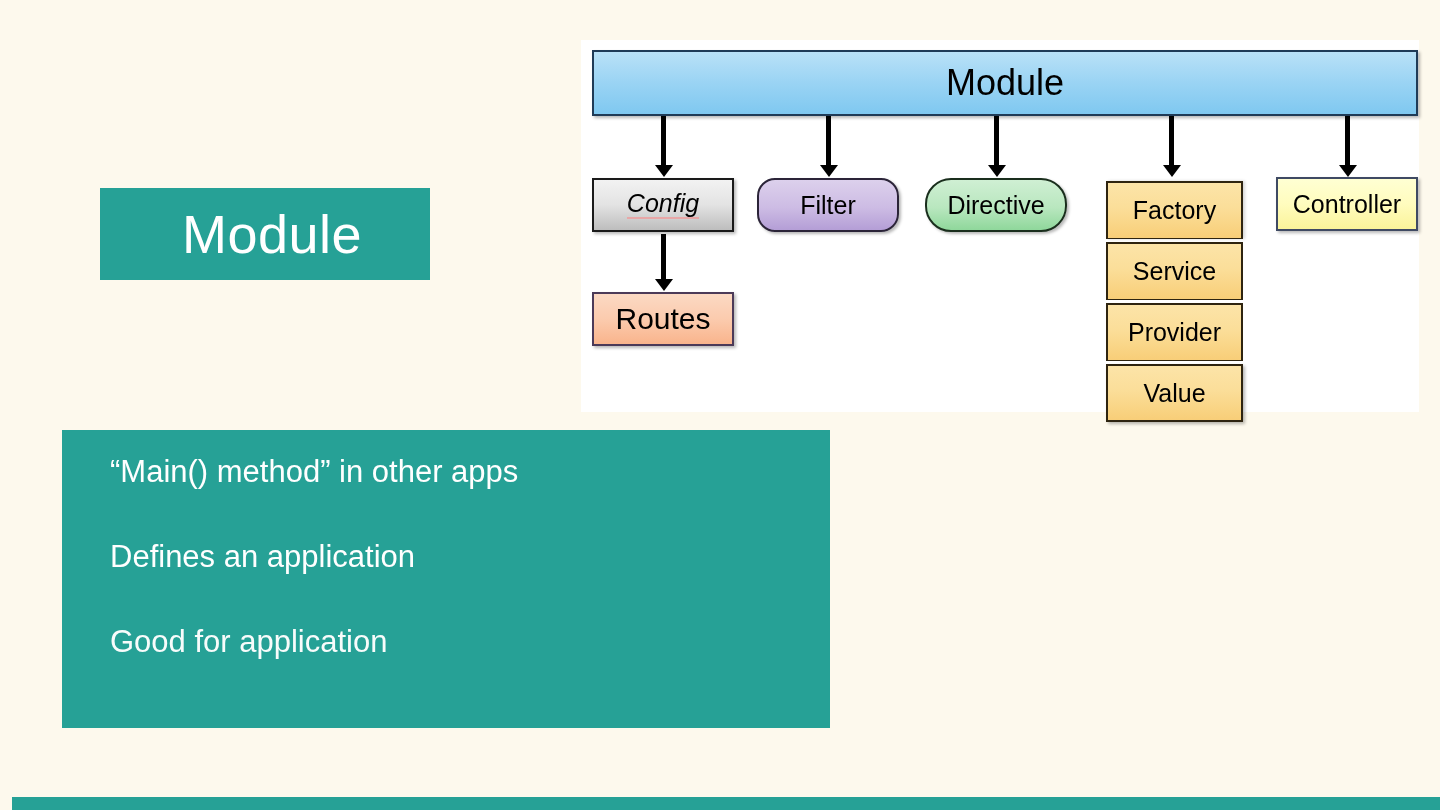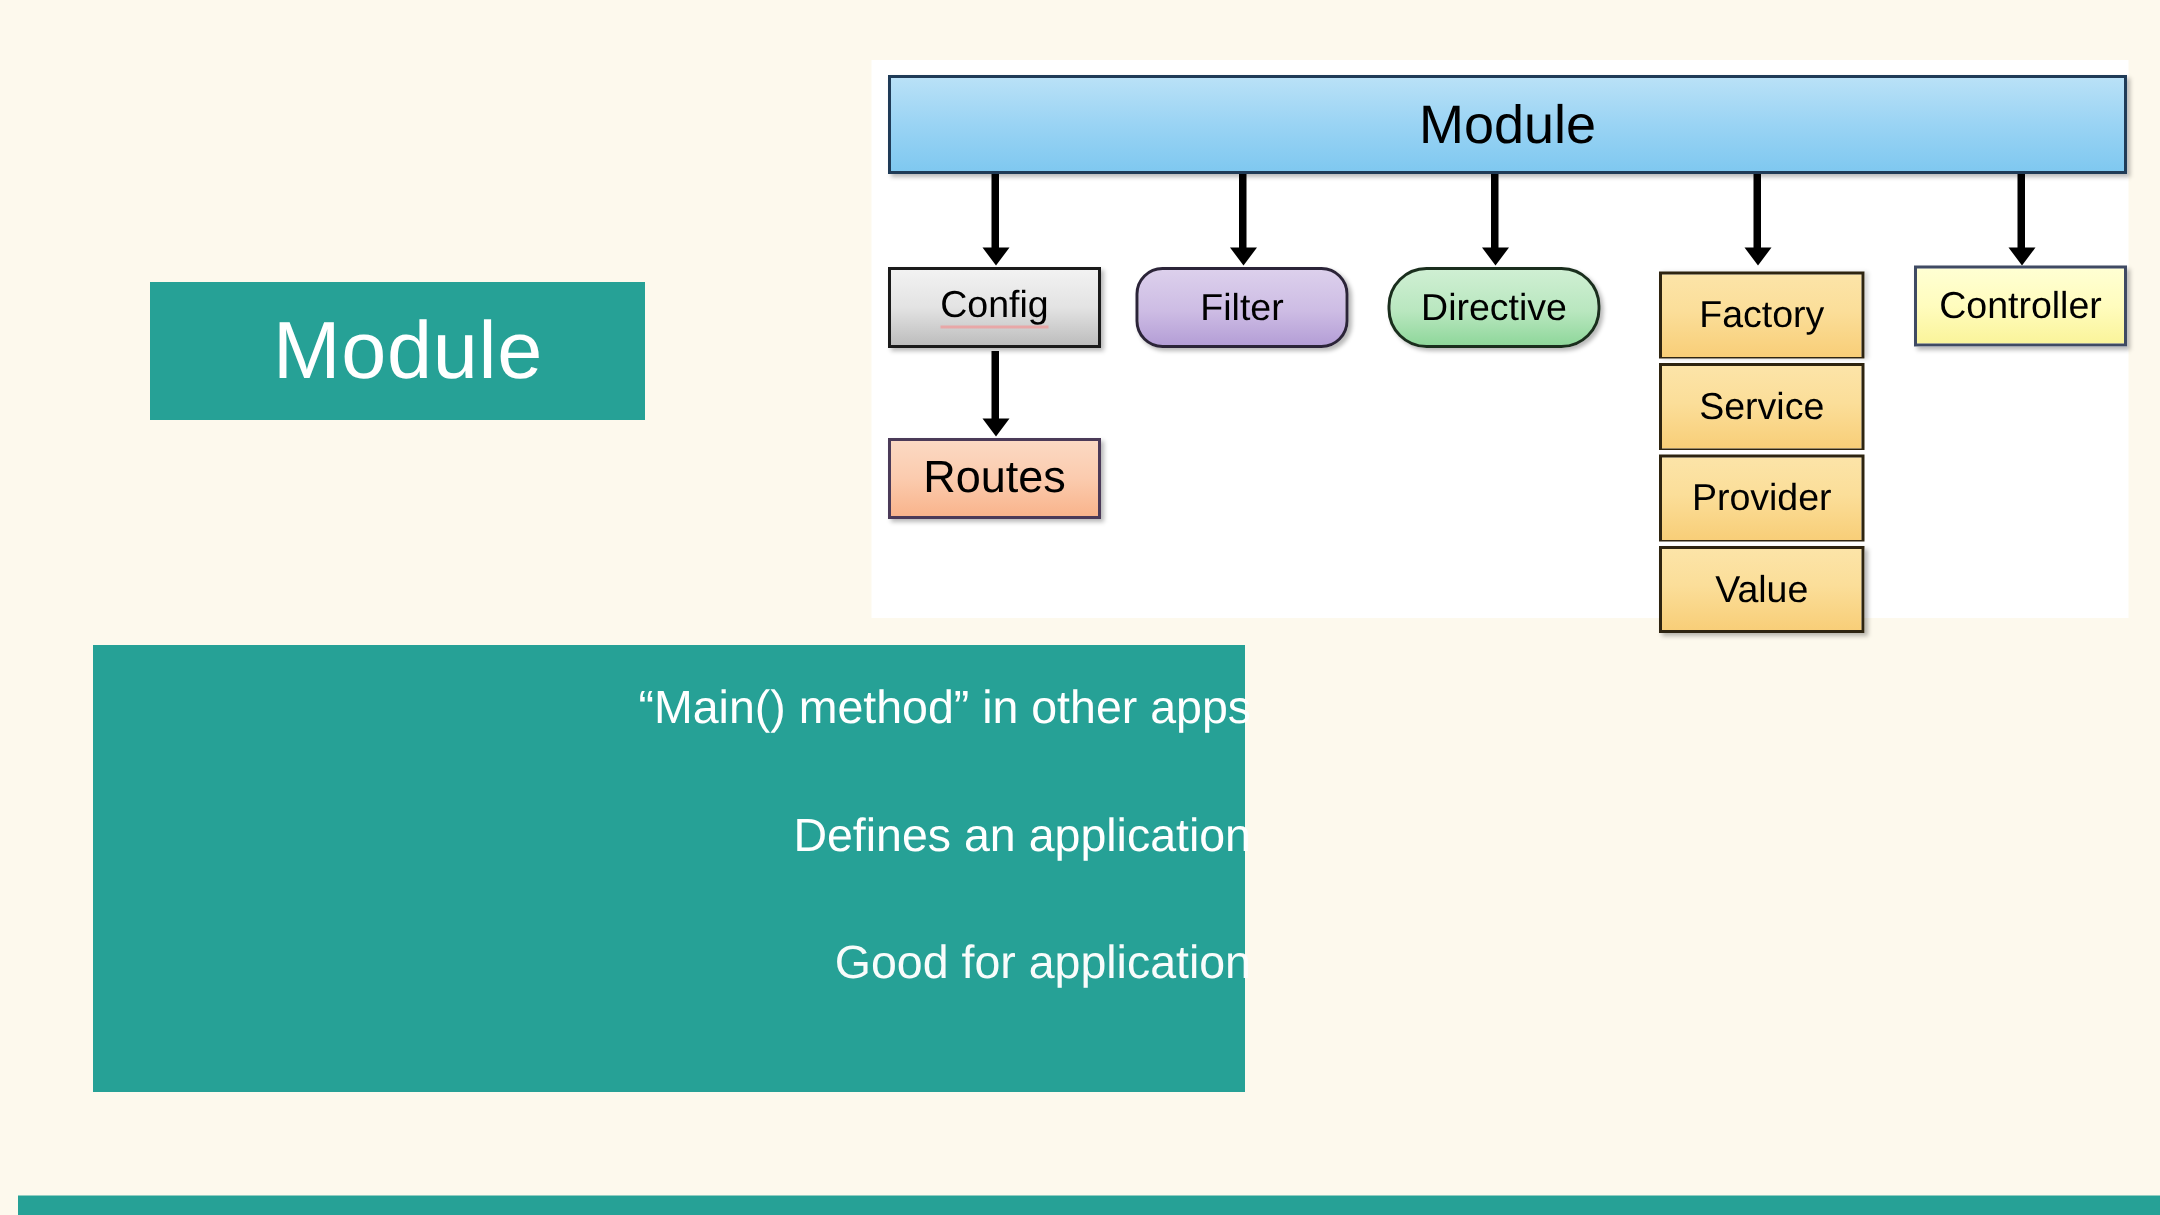--- a/index.html
+++ b/index.html
@@ -42,25 +42,24 @@
   .bullets-panel {
     position: absolute;
     left: 50px;
     top: 418px;
     width: 768px;
     height: 298px;
     background: #26A196;
   }
   .bullets-inner {
     position: absolute;
-    left: 58px;
+    left: 46px;
     top: 418px;
     width: 768px;
     padding: 22px 0 0 48px;
-    text-align: right;
   }
   .bullet-line {
     color: #FFFFFF;
     font-size: 31px;
     font-weight: 400;
     line-height: 1;
     margin-bottom: 54px;
     white-space: nowrap;
   }
   .bullet-line:last-child { margin-bottom: 0; }
@@ -115,20 +114,21 @@
     top: 134px;
     width: 142px;
     height: 54px;
     background: linear-gradient(to bottom, #F2F2F2 0%, #E3E3E3 50%, #BDBDBD 100%);
     font-size: 25px;
     border-color: #1A1A1A;
   }
   .spellcheck {
     border-bottom: 2px solid #E8A7A7;
     padding-bottom: 1px;
+    font-style: italic;
   }
 
   .node-filter {
     left: 172px;
     top: 134px;
     width: 142px;
     height: 54px;
     background: linear-gradient(to bottom, #DCD0EC 0%, #CDBCE4 55%, #B49ED6 100%);
     font-size: 25px;
     border-color: #2B2438;

